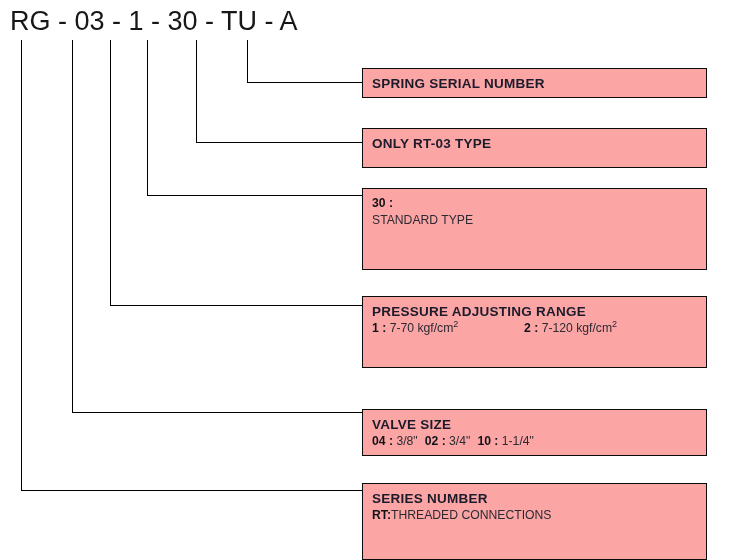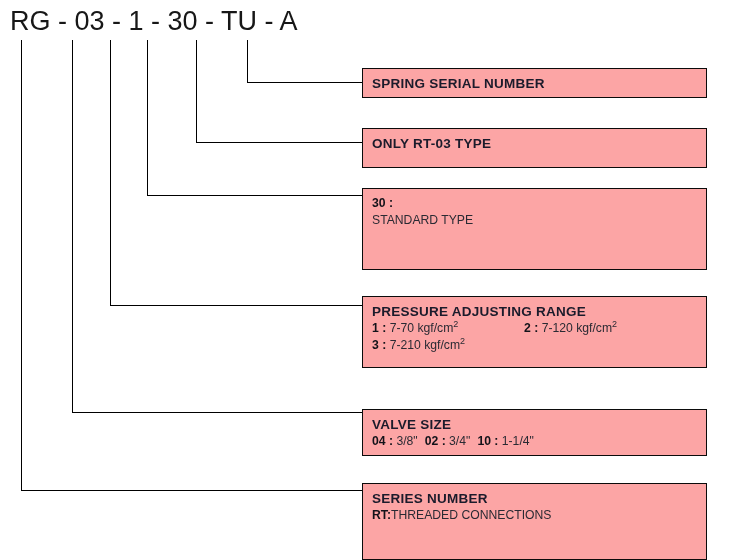--- a/index.html
+++ b/index.html
@@ -97,24 +97,20 @@
   <div class="box" style="left:362px;top:296px;width:345px;height:72px;">
     <div class="box-title">PRESSURE ADJUSTING RANGE</div>
     <div class="box-line row2">
       <span class="b">1 :</span>
       <span>7-70 kgf/cm</span><sup>2</sup>
       <span class="col2">
         <span class="b">2 :</span>
         <span>7-120 kgf/cm</span><sup>2</sup>
       </span>
     </div>
-    <div class="box-line">
-      <span class="b">3 :</span>
-      <span>7-210 kgf/cm</span><sup>2</sup>
-    </div>
   </div>
 
   <div class="box" style="left:362px;top:409px;width:345px;height:47px;">
     <div class="box-title">VALVE SIZE</div>
     <div class="box-line">
       <span class="b">04 :</span>
       <span>3/8"</span><span class="sp"></span><span class="b">02 :</span>
       <span>3/4"</span><span class="sp"></span><span class="b">10 :</span>
       <span>1-1/4"</span>
     </div>

